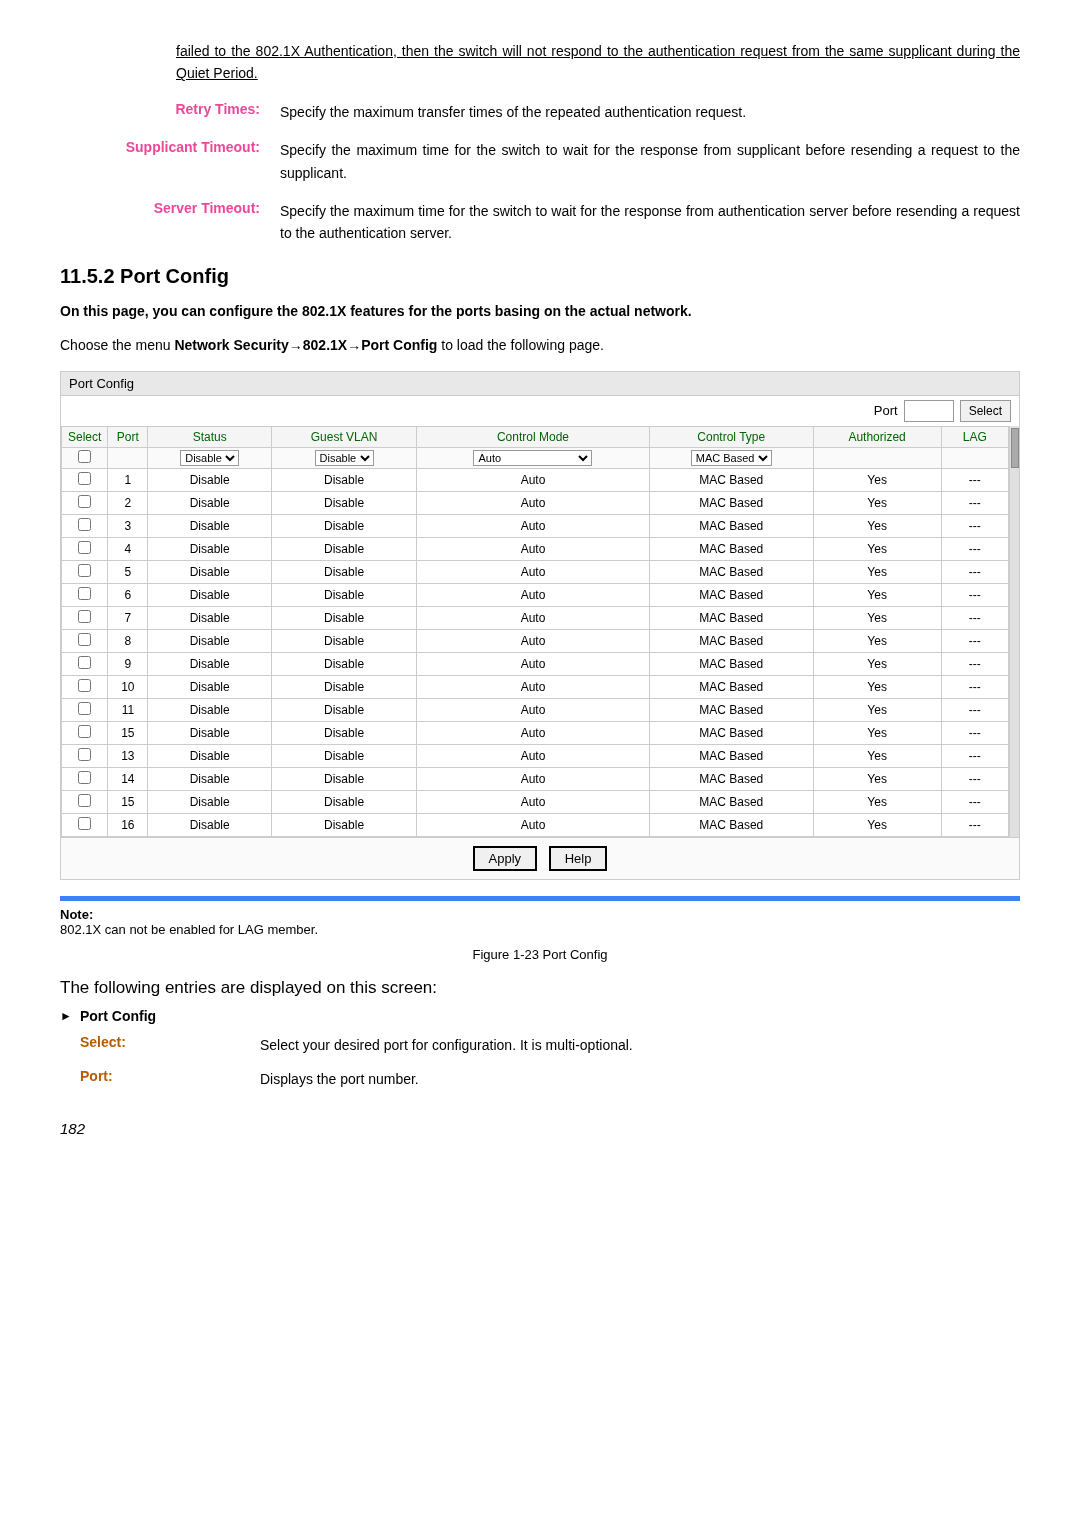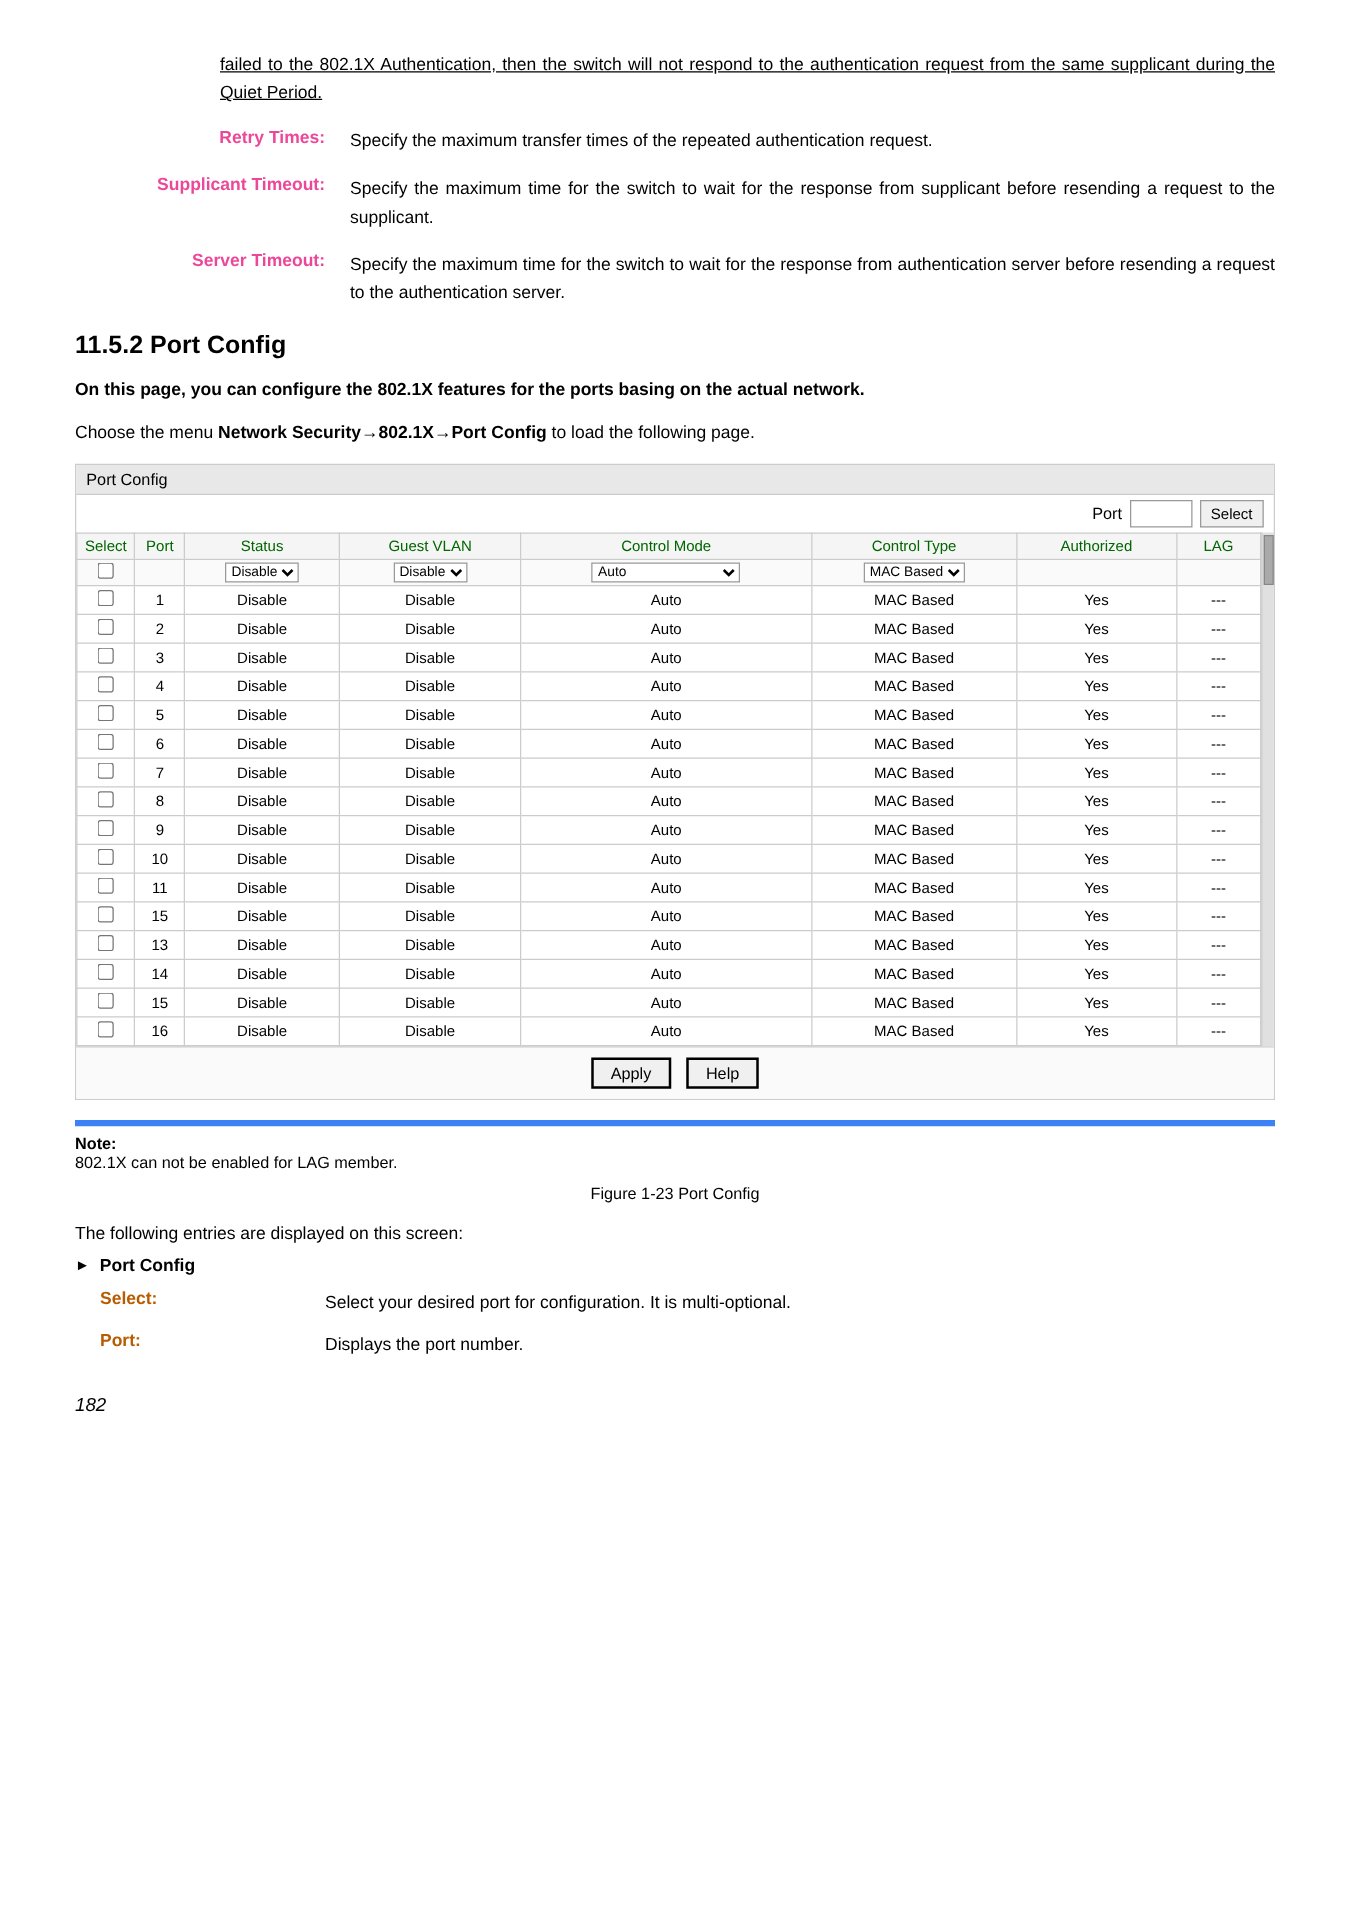--- a/index.html
+++ b/index.html
@@ -151,21 +151,21 @@
       font-weight: bold;
       font-size: 13px;
     }
     .figure-caption {
       text-align: center;
       margin: 10px 0 16px 0;
       font-size: 13px;
     }
     .entries-title {
       margin-bottom: 10px;
-      font-size: 14px;
+      font-size: 17px;
     }
     .def-section {
       margin-left: 20px;
     }
     .def-row {
       display: flex;
       margin-bottom: 12px;
     }
     .def-label {
       color: #b85c00;

